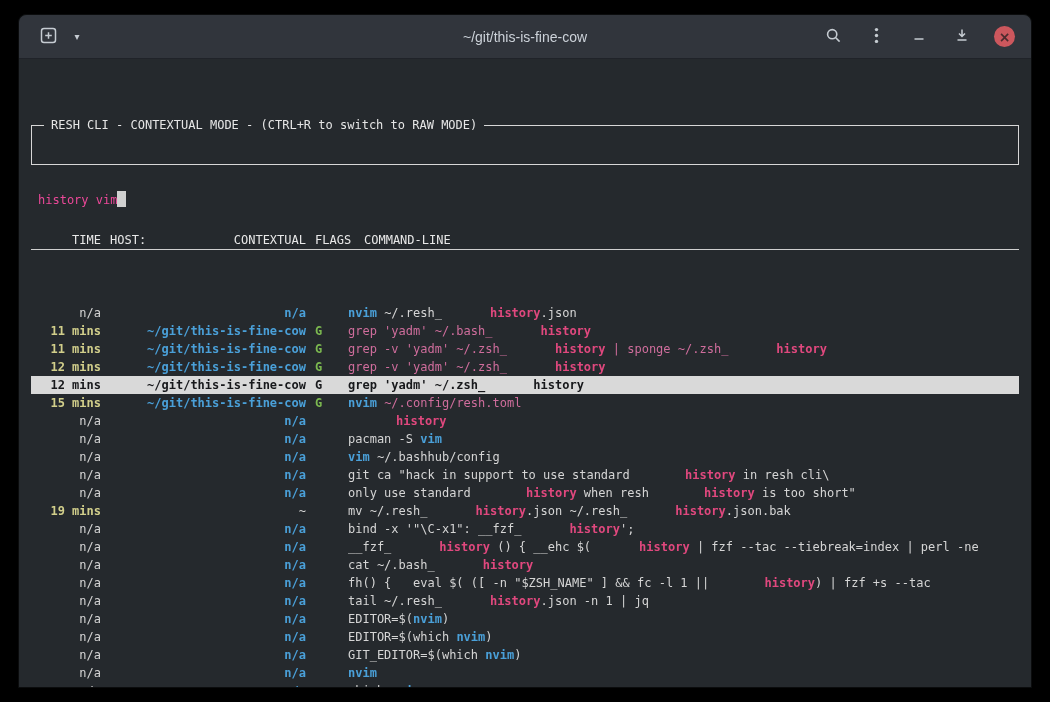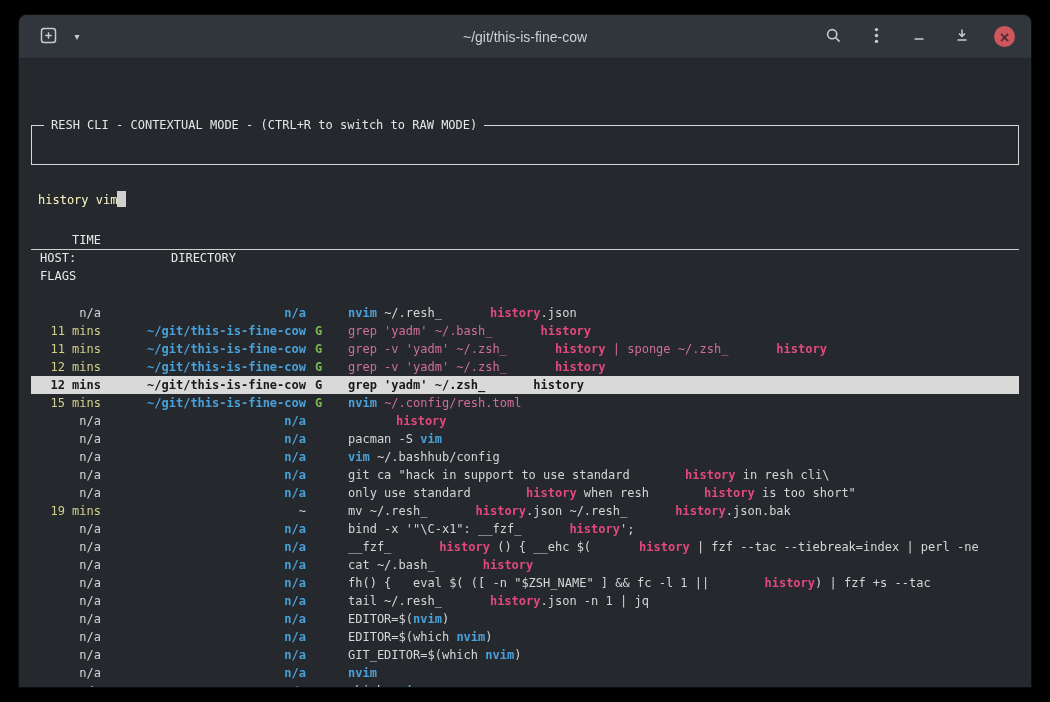--- a/index.html
+++ b/index.html
@@ -32,31 +32,31 @@
           justify-content:center;width:22px;height:22px;padding:0;color:#c6ccd2;}
   .caret{font-size:10px;color:#c6ccd2;}
   .close-btn{width:21px;height:21px;border-radius:50%;background:var(--close-button);}
   .close-x{color:#4c2b2e;font-size:14px;font-weight:bold;line-height:1;font-family:"DejaVu Sans",sans-serif;}
   
   .term{height:629px;background:var(--term-bg);color:#d5d5d5;
         font-family:"DejaVu Sans Mono", monospace;font-size:12px;line-height:18px;
         padding:4px 12px 0;white-space:pre;}
   .searchbox{position:relative;border:1px solid #d7d7d7;margin-top:8px;height:40px;padding:11px 6px 0;}
   .box-title{position:absolute;top:-10px;left:12px;background:var(--term-bg);padding:0 7px;color:#e6e6e6;}
-  .query-line{color:#fef9c3;}
+  .query-line{color:#ec4899;}
   .cursor{display:inline-block;width:9px;height:16px;background:#d0d0d0;vertical-align:-3px;}
-  .hdr{display:flex;margin-top:12px;border-bottom:1px solid #cfcfcf;color:#e8e8e8;height:19px;flex-direction:column;}
+  .hdr{display:flex;margin-top:12px;border-bottom:1px solid #cfcfcf;color:#e8e8e8;height:19px;}
   .row{display:flex;height:18px;}
   .c-time{flex:none;width:70px;text-align:right;}
   .c-host{flex:none;width:196px;text-align:right;margin-left:9px;}
   .c-flags{flex:none;width:24px;margin-left:9px;overflow:visible;}
   .hdr .c-flags{width:40px;}
   .c-cmd{flex:1;margin-left:9px;overflow:hidden;}
   .hdr .c-host{display:flex;justify-content:space-between;gap:44px;}
-  .time-mins{color:var(--time-yellow);}
+  .time-mins{color:var(--time-yellow);font-weight:bold;}
   .host-path{color:var(--path-blue);font-weight:700;}
   .flag{color:var(--flag-green);font-weight:700;}
   .sg-h{color:var(--match-history);font-weight:700;margin-left:48px;}
   .sg-v{color:var(--match-vim);font-weight:700;margin-top:47px;}
   .row.ctx .sg-t{color:var(--accent-pink);}
   .row.sel{background:var(--selection-bg);}
   .row.sel span{color:var(--selection-fg) !important;font-weight:700;}
 </style>
 </head>
 <body>
@@ -122,22 +122,23 @@
 
     <div class="term">
 
       <div class="searchbox">
         <span class="box-title">RESH CLI - CONTEXTUAL MODE - (CTRL+R to switch to RAW MODE)</span>
         <div class="query-line"><span>history vim</span><span class="cursor"></span></div>
       </div>
 
       <div class="hdr">
         <span class="c-time">TIME</span>
-        <span class="c-host"><span>HOST:</span><span>DIRECTORY</span></span>
+        <span class="c-host"><span>HOST:</span><span>CONTEXTUAL</span></span>
         <span class="c-flags">FLAGS</span>
+        <span class="c-cmd">COMMAND-LINE</span>
       </div>
 
       <div id="rows"><div class="row"><span class="c-time">n/a</span><span class="c-host host-path">n/a</span><span class="c-flags flag"></span><span class="c-cmd"><span class="sg-v">nvim</span><span class="sg-t"> ~/.resh_</span><span class="sg-h">history</span><span class="sg-t">.json</span></span></div><div class="row ctx"><span class="c-time time-mins">11 mins</span><span class="c-host host-path">~/git/this-is-fine-cow</span><span class="c-flags flag">G</span><span class="c-cmd"><span class="sg-t">grep 'yadm' ~/.bash_</span><span class="sg-h">history</span></span></div><div class="row ctx"><span class="c-time time-mins">11 mins</span><span class="c-host host-path">~/git/this-is-fine-cow</span><span class="c-flags flag">G</span><span class="c-cmd"><span class="sg-t">grep -v 'yadm' ~/.zsh_</span><span class="sg-h">history</span><span class="sg-t"> | sponge ~/.zsh_</span><span class="sg-h">history</span></span></div><div class="row ctx"><span class="c-time time-mins">12 mins</span><span class="c-host host-path">~/git/this-is-fine-cow</span><span class="c-flags flag">G</span><span class="c-cmd"><span class="sg-t">grep -v 'yadm' ~/.zsh_</span><span class="sg-h">history</span></span></div><div class="row ctx sel"><span class="c-time time-mins">12 mins</span><span class="c-host host-path">~/git/this-is-fine-cow</span><span class="c-flags flag">G</span><span class="c-cmd"><span class="sg-t">grep 'yadm' ~/.zsh_</span><span class="sg-h">history</span></span></div><div class="row ctx"><span class="c-time time-mins">15 mins</span><span class="c-host host-path">~/git/this-is-fine-cow</span><span class="c-flags flag">G</span><span class="c-cmd"><span class="sg-v">nvim</span><span class="sg-t"> ~/.config/resh.toml</span></span></div><div class="row"><span class="c-time">n/a</span><span class="c-host host-path">n/a</span><span class="c-flags flag"></span><span class="c-cmd"><span class="sg-h">history</span></span></div><div class="row"><span class="c-time">n/a</span><span class="c-host host-path">n/a</span><span class="c-flags flag"></span><span class="c-cmd"><span class="sg-t">pacman -S </span><span class="sg-v">vim</span></span></div><div class="row"><span class="c-time">n/a</span><span class="c-host host-path">n/a</span><span class="c-flags flag"></span><span class="c-cmd"><span class="sg-v">vim</span><span class="sg-t"> ~/.bashhub/config</span></span></div><div class="row"><span class="c-time">n/a</span><span class="c-host host-path">n/a</span><span class="c-flags flag"></span><span class="c-cmd"><span class="sg-t">git ca "hack in support to use standard </span><span class="sg-h">history</span><span class="sg-t"> in resh cli\</span></span></div><div class="row"><span class="c-time">n/a</span><span class="c-host host-path">n/a</span><span class="c-flags flag"></span><span class="c-cmd"><span class="sg-t">only use standard </span><span class="sg-h">history</span><span class="sg-t"> when resh </span><span class="sg-h">history</span><span class="sg-t"> is too short"</span></span></div><div class="row"><span class="c-time time-mins">19 mins</span><span class="c-host">~</span><span class="c-flags flag"></span><span class="c-cmd"><span class="sg-t">mv ~/.resh_</span><span class="sg-h">history</span><span class="sg-t">.json ~/.resh_</span><span class="sg-h">history</span><span class="sg-t">.json.bak</span></span></div><div class="row"><span class="c-time">n/a</span><span class="c-host host-path">n/a</span><span class="c-flags flag"></span><span class="c-cmd"><span class="sg-t">bind -x '"\C-x1": __fzf_</span><span class="sg-h">history</span><span class="sg-t">';</span></span></div><div class="row"><span class="c-time">n/a</span><span class="c-host host-path">n/a</span><span class="c-flags flag"></span><span class="c-cmd"><span class="sg-t">__fzf_</span><span class="sg-h">history</span><span class="sg-t"> () { __ehc $(</span><span class="sg-h">history</span><span class="sg-t"> | fzf --tac --tiebreak=index | perl -ne</span></span></div><div class="row"><span class="c-time">n/a</span><span class="c-host host-path">n/a</span><span class="c-flags flag"></span><span class="c-cmd"><span class="sg-t">cat ~/.bash_</span><span class="sg-h">history</span></span></div><div class="row"><span class="c-time">n/a</span><span class="c-host host-path">n/a</span><span class="c-flags flag"></span><span class="c-cmd"><span class="sg-t">fh() {   eval $( ([ -n "$ZSH_NAME" ] &amp;&amp; fc -l 1 || </span><span class="sg-h">history</span><span class="sg-t">) | fzf +s --tac</span></span></div><div class="row"><span class="c-time">n/a</span><span class="c-host host-path">n/a</span><span class="c-flags flag"></span><span class="c-cmd"><span class="sg-t">tail ~/.resh_</span><span class="sg-h">history</span><span class="sg-t">.json -n 1 | jq</span></span></div><div class="row"><span class="c-time">n/a</span><span class="c-host host-path">n/a</span><span class="c-flags flag"></span><span class="c-cmd"><span class="sg-t">EDITOR=$(</span><span class="sg-v">nvim</span><span class="sg-t">)</span></span></div><div class="row"><span class="c-time">n/a</span><span class="c-host host-path">n/a</span><span class="c-flags flag"></span><span class="c-cmd"><span class="sg-t">EDITOR=$(which </span><span class="sg-v">nvim</span><span class="sg-t">)</span></span></div><div class="row"><span class="c-time">n/a</span><span class="c-host host-path">n/a</span><span class="c-flags flag"></span><span class="c-cmd"><span class="sg-t">GIT_EDITOR=$(which </span><span class="sg-v">nvim</span><span class="sg-t">)</span></span></div><div class="row"><span class="c-time">n/a</span><span class="c-host host-path">n/a</span><span class="c-flags flag"></span><span class="c-cmd"><span class="sg-v">nvim</span></span></div><div class="row"><span class="c-time">n/a</span><span class="c-host host-path">n/a</span><span class="c-flags flag"></span><span class="c-cmd"><span class="sg-t">which </span><span class="sg-v">nvim</span></span></div></div>
 
       
 
       
 
     </div>
   </div>

